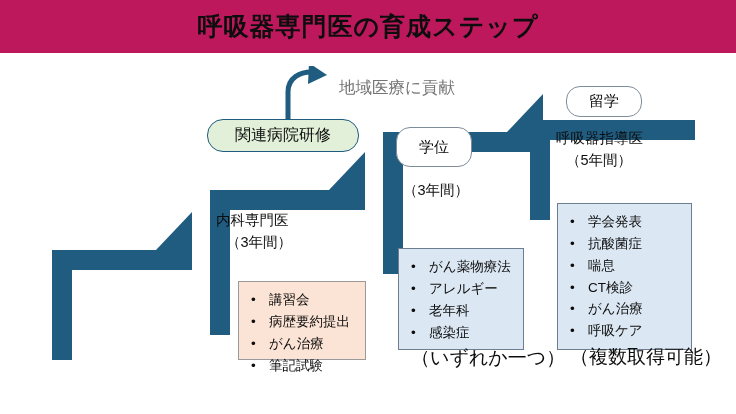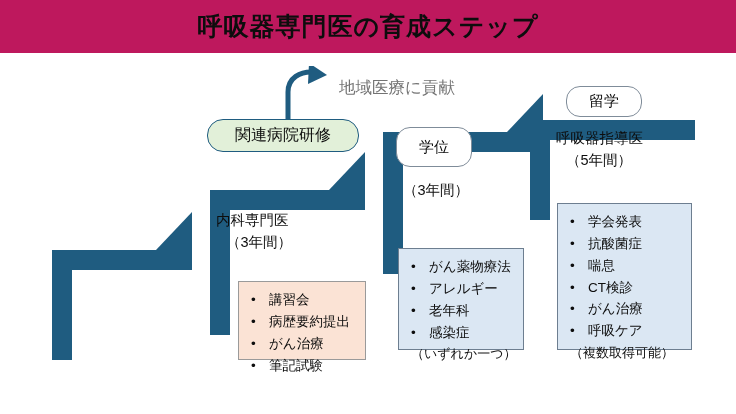--- a/index.html
+++ b/index.html
@@ -49,21 +49,21 @@
   .detail.blue{background:#dbe7f3;border-color:#6d7e90;}
   .detail ul{margin:0;padding:0;list-style:none;}
   .detail li{
     font-size:13.5px;line-height:1.62;color:#0d0d0d;
     white-space:nowrap;position:relative;padding-left:22px;
   }
   .detail li .bullet{
     position:absolute;left:4px;top:0;
   }
   .detail .note{
-    font-size:13px;line-height:1.62;color:#0d0d0d;white-space:nowrap;
+    font-size:19px;line-height:1.62;color:#0d0d0d;white-space:nowrap;
     padding-left:4px;
   }
 
   
   .badge{
     position:absolute;
     background:#ffffff;
     border:1.4px solid #7f8c99;
     border-radius:14px;
     display:flex;align-items:center;justify-content:center;

